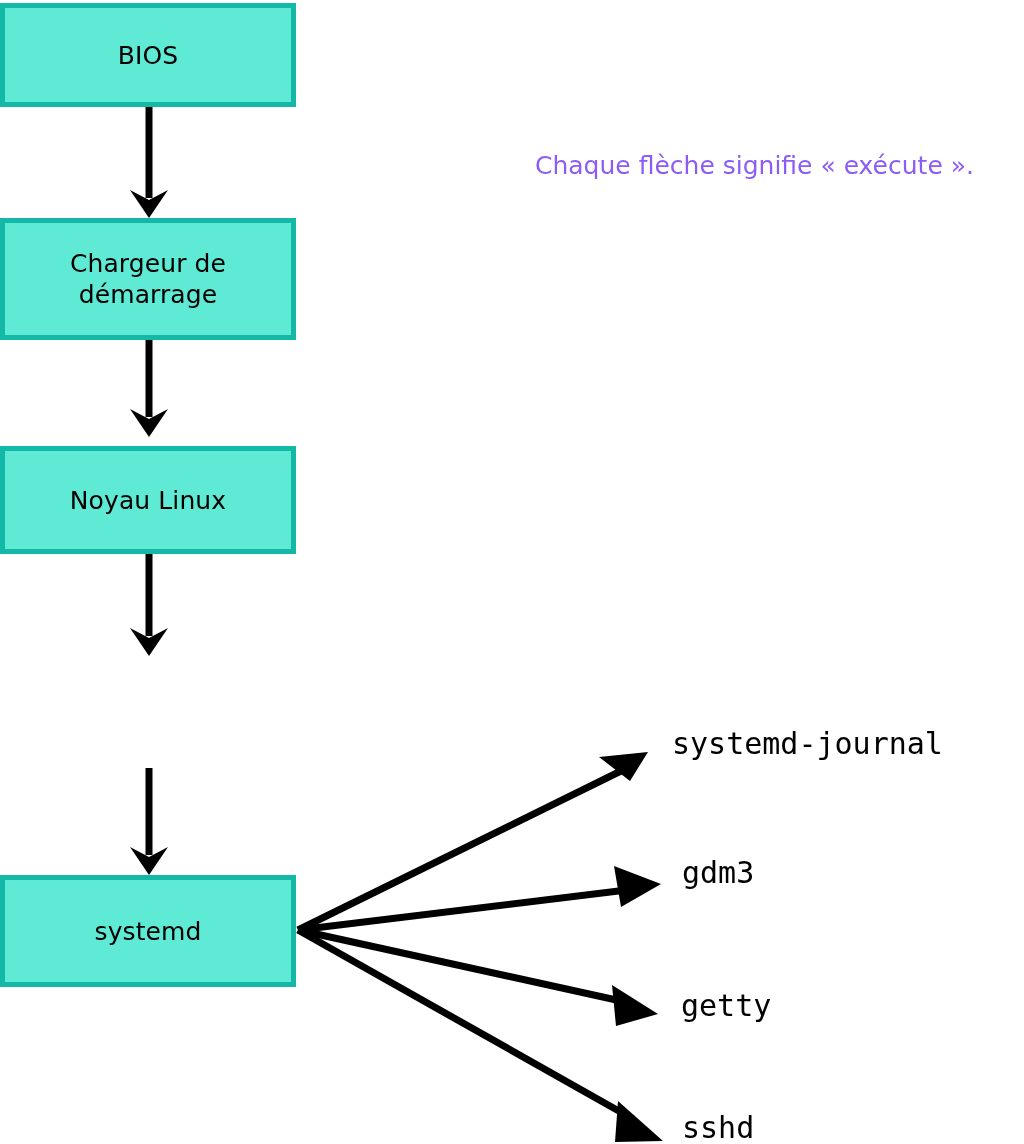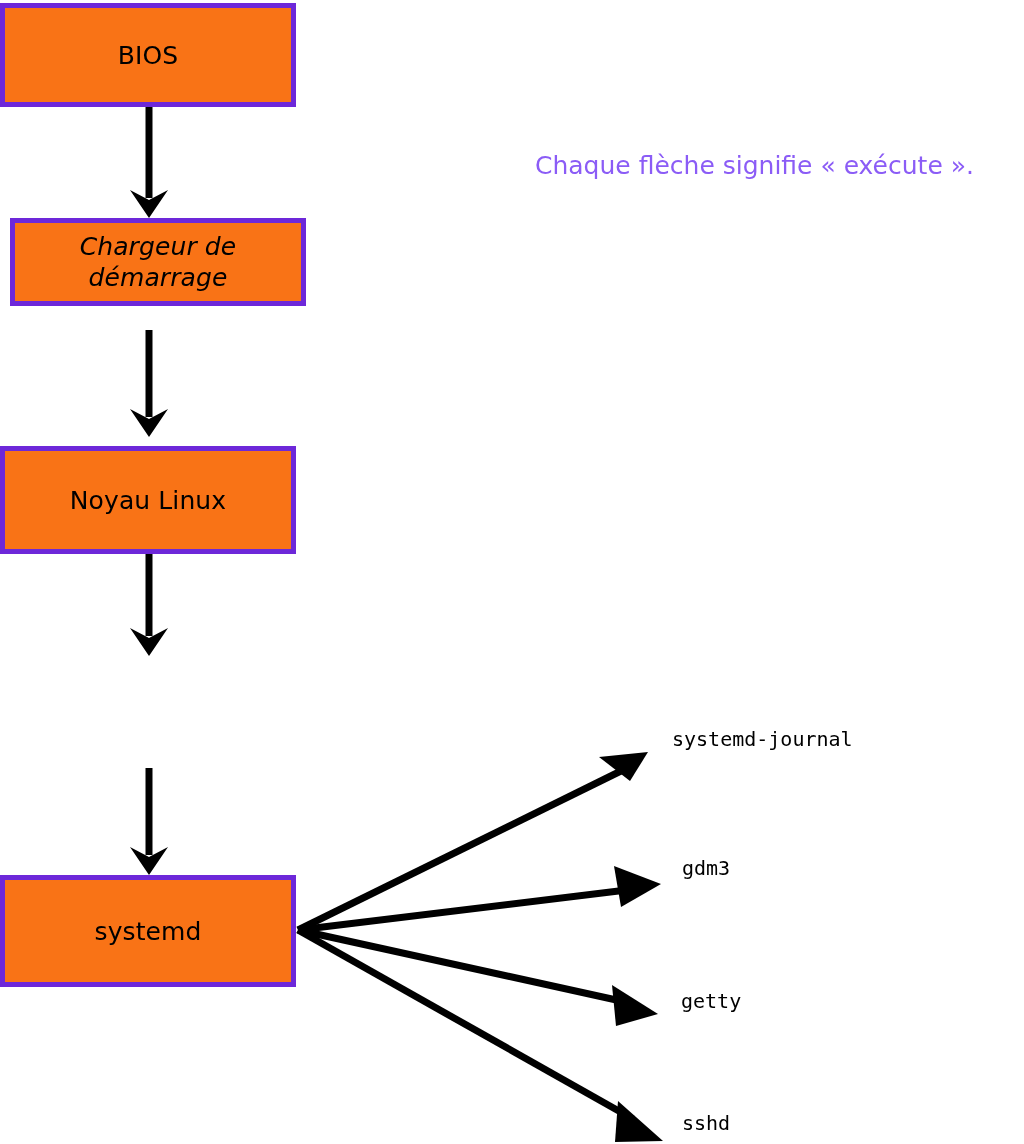--- a/index.html
+++ b/index.html
@@ -28,40 +28,40 @@
     left: 0;
     top: 0;
     width: 1024px;
     height: 1144px;
     display: block;
   }
   
   .proc-box {
     position: absolute;
     box-sizing: border-box;
-    background: #f97316;
-    border: 5px solid #6d28d9;
+    background: #5eead4;
+    border: 5px solid #14b8a6;
     display: flex;
     align-items: center;
     justify-content: center;
     text-align: center;
   }
   .proc-box-label {
     font-family: "DejaVu Sans", sans-serif;
     font-size: 25px;
     line-height: 1.24;
     color: #000000;
     white-space: pre-line;
     letter-spacing: 0.1px;
   }
   
   .service-label {
     position: absolute;
     font-family: "DejaVu Sans Mono", monospace;
-    font-size: 20px;
+    font-size: 30px;
     line-height: 1;
     color: #000000;
     white-space: nowrap;
   }
   
   .annotation-note {
     position: absolute;
     font-family: "DejaVu Sans", sans-serif;
     font-size: 25px;
     line-height: 1;
@@ -108,21 +108,21 @@
     <g>
       <line x1="298" y1="930" x2="633" y2="1119" stroke="#000000" stroke-width="7"></line>
       <polygon points="663,1141 618,1101 615,1142" fill="#000000"></polygon>
     </g>
   </svg>
 
   <div class="proc-box" style="left:0px; top:3px; width:296px; height:104px;">
     <span class="proc-box-label">BIOS</span>
   </div>
 
-  <div class="proc-box" style="left:10px; top:218px; width:296px; height:88px;font-style:italic;">
+  <div class="proc-box" style="left:0px; top:218px; width:296px; height:122px;">
     <span class="proc-box-label">Chargeur de
 démarrage</span>
   </div>
 
   <div class="proc-box" style="left:0px; top:446px; width:296px; height:108px;">
     <span class="proc-box-label">Noyau Linux</span>
   </div>
 
 
   <div class="proc-box" style="left:0px; top:875px; width:296px; height:112px;">

